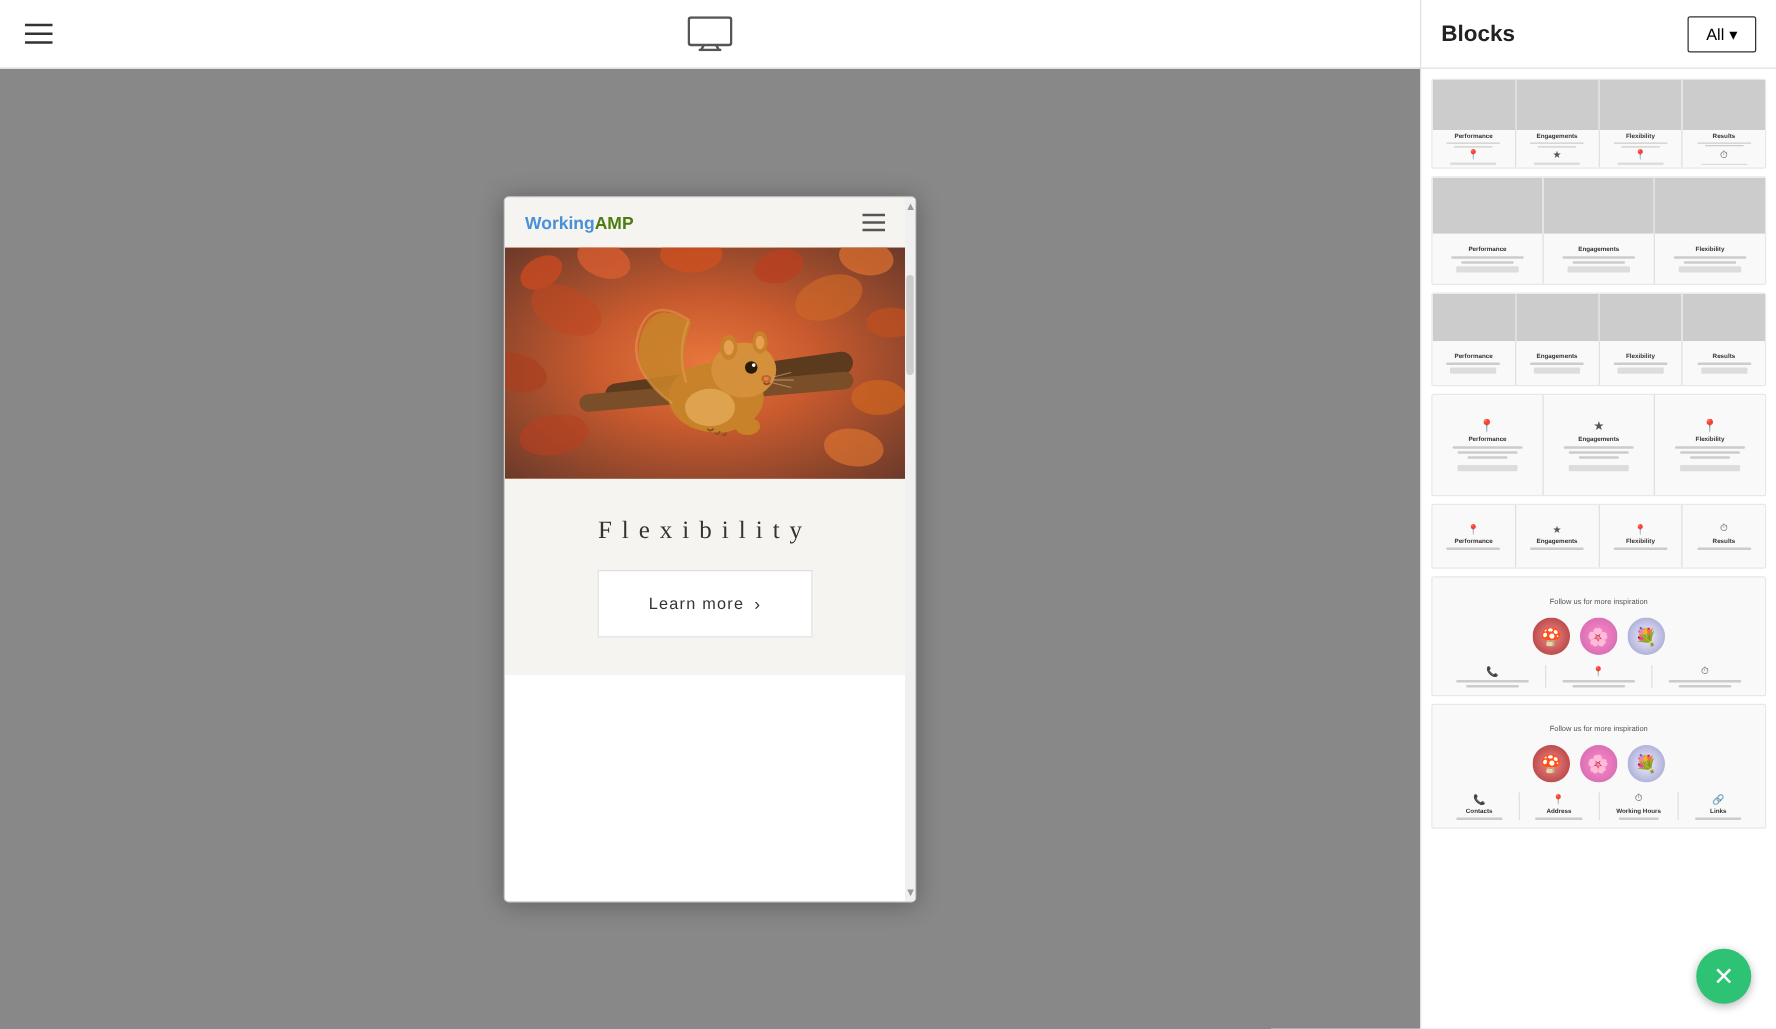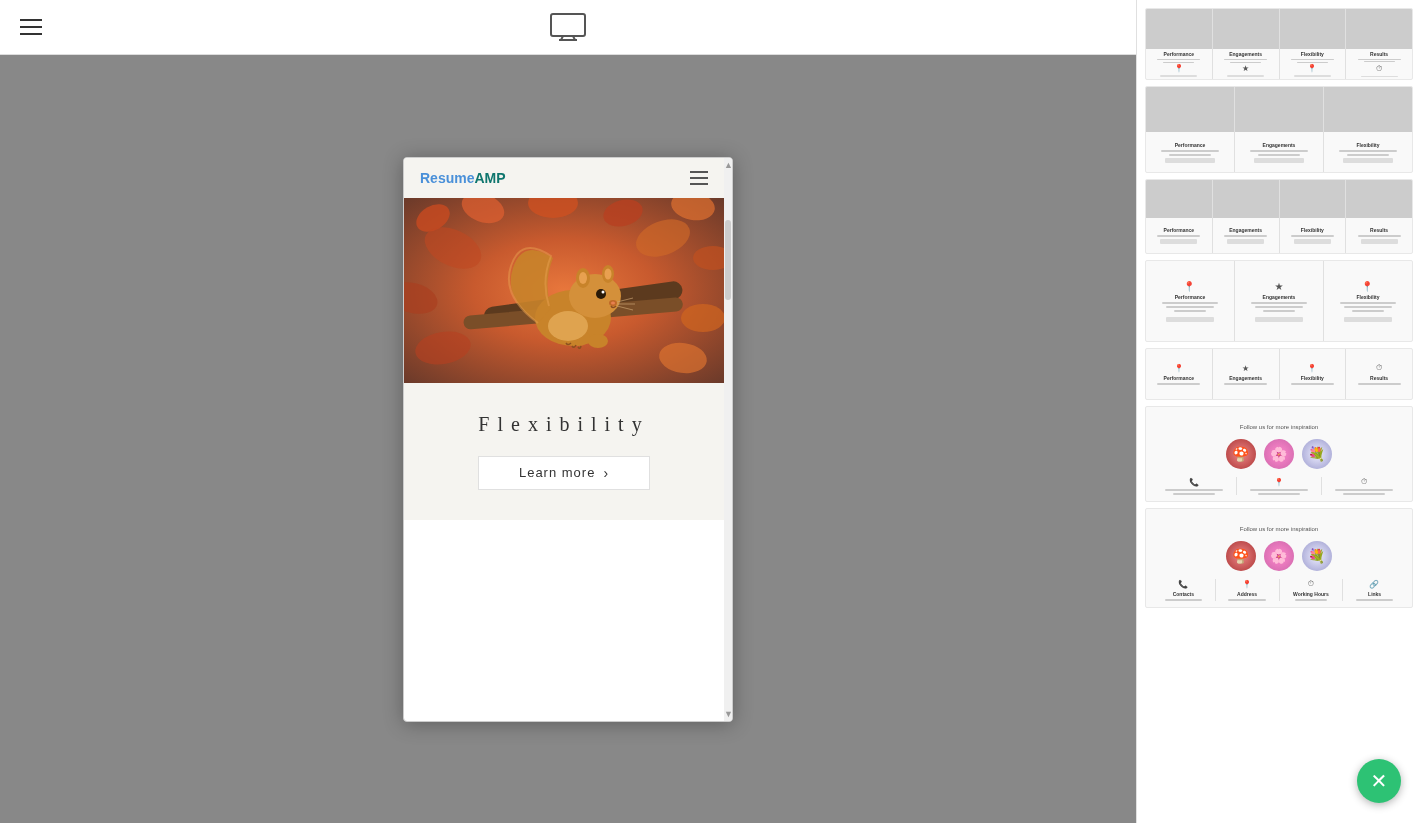--- a/index.html
+++ b/index.html
@@ -154,21 +154,21 @@
       font-size: 12px;
       line-height: 1.7;
       color: #555;
       margin-bottom: 30px;
     }
 
     .mobile-learn-more-btn {
       display: inline-flex;
       align-items: center;
       gap: 8px;
-      padding: 8px 40px;
+      padding: 18px 40px;
       background: #fff;
       border: 1px solid #e0e0e0;
       font-size: 13px;
       color: #333;
       cursor: pointer;
       letter-spacing: 1px;
     }
 
     .mobile-learn-more-btn .chevron {
       font-size: 14px;
@@ -359,21 +359,21 @@
       </svg>
     </div>
   </div>
 
   <div class="preview-container">
     <div class="mobile-frame">
       <div class="mobile-content">
 
         <div class="mobile-nav">
           <div class="mobile-logo">
-            <span>Resume</span><span style="color:#0f766e;font-weight:600">AMP</span>
+            <span>Working</span><span style="color:#4d7c0f;font-weight:600">AMP</span>
           </div>
           <div class="mobile-hamburger">
             <span></span>
               <span></span>
               <span></span>
           </div>
         </div>
 
         <div class="mobile-hero-image">
           <svg width="100%" height="100%" viewBox="0 0 322 185" preserveAspectRatio="xMidYMid slice">
@@ -451,20 +451,27 @@
         <div style="font-size:9px;color:#999;text-align:center;padding-top:2px;">▲</div>
         <div class="mobile-scrollbar-thumb"></div>
         <div style="font-size:9px;color:#999;text-align:center;position:absolute;bottom:2px;left:0;right:0;">▼</div>
       </div>
     </div>
   </div>
 </div>
 
 <div class="blocks-panel">
 
+  <div class="blocks-header">
+    <div class="blocks-title">Blocks</div>
+    <button class="blocks-filter-btn">
+      <span>All</span>
+      <span>▾</span>
+    </button>
+  </div>
 
   <div class="blocks-list">
 
     <div class="block-thumb">
       <div style="display:flex;flex-direction:column;">
         <div class="block-img-strip">
           <div class="block-img-cell">
               <div class="img-placeholder img-p1"></div>
             </div>
           <div class="block-img-cell">

